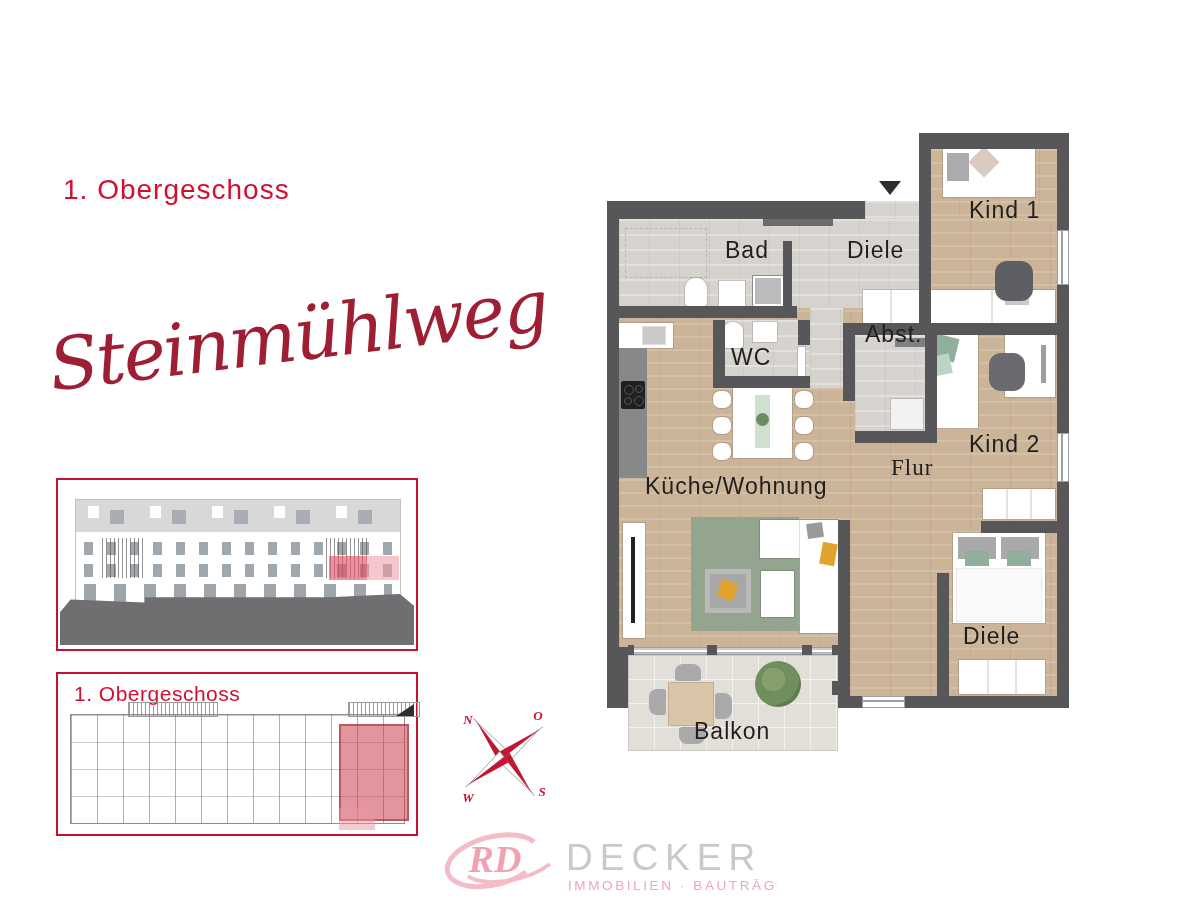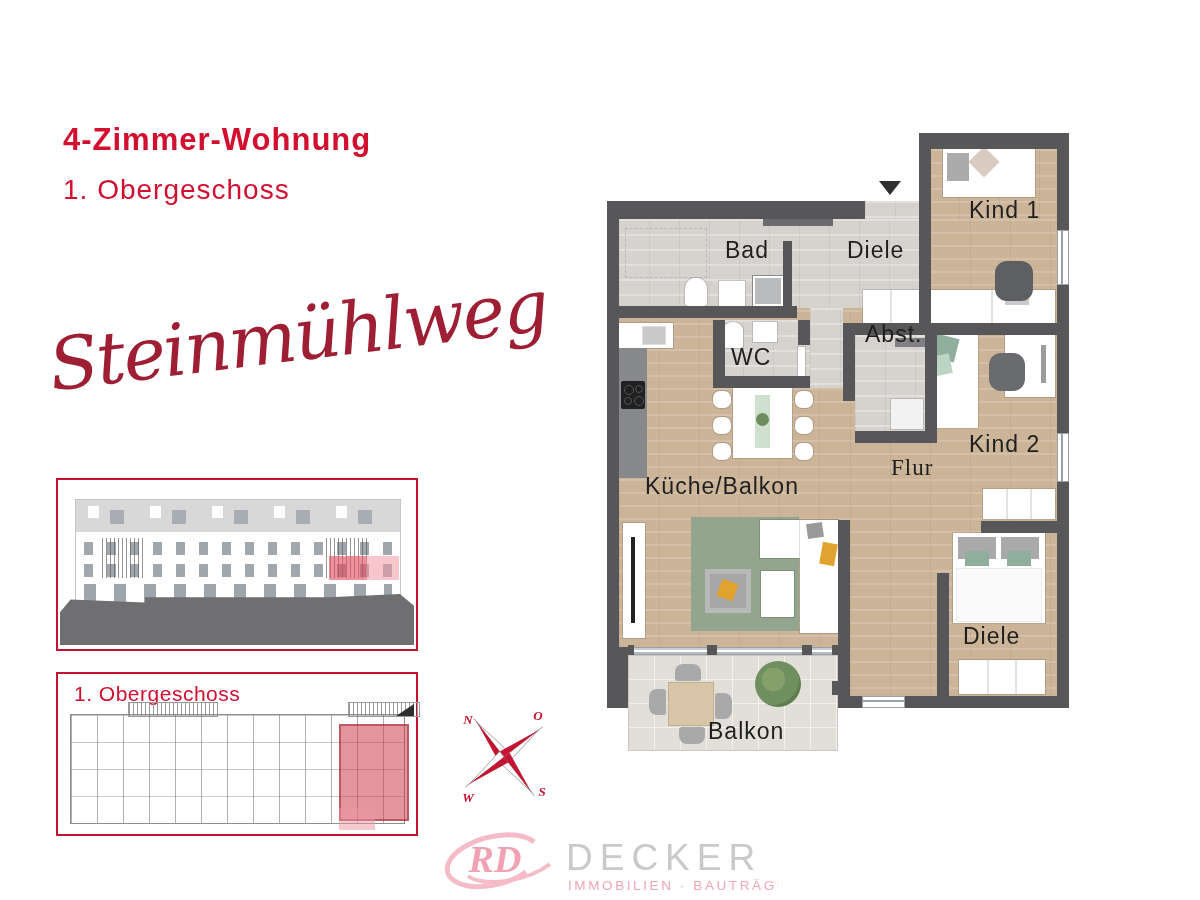--- a/index.html
+++ b/index.html
@@ -83,21 +83,20 @@
   .room-label{position:absolute;z-index:40;font-size:23px;color:#1f1f1f;letter-spacing:1px;
               white-space:nowrap;}
   .arrow-down{position:absolute;z-index:36;width:0;height:0;border-left:11px solid transparent;
               border-right:11px solid transparent;border-top:14px solid #2e2e30;}
 </style>
 </head>
 <body>
 
 <div id="stage">
 
-  <div class="abs unit-type">4-Zimmer-Wohnung</div>
   <div class="abs unit-floor">1. Obergeschoss</div>
   <div class="abs script-name">Steinmühlweg</div>
 
   <div class="abs panel elev-panel">
     <div class="abs elev-facade"></div>
     <div class="abs elev-roof"></div>
     <div class="abs elev-dormers"></div>
     <div class="abs elev-roofwin"></div>
     <div class="abs elev-row1"></div>
     <div class="abs elev-row2"></div>
@@ -272,18 +271,18 @@
     <div class="abs" style="left:148px;top:528px;width:46px;height:46px;border-radius:50%;z-index:20;
          background:radial-gradient(circle at 40% 40%, #86a06c 0 30%, #6f8f5f 30% 65%, #5f7e50 65%);"></div>
 
     <div class="room-label" style="left:118px;top:104px;">Bad</div>
     <div class="room-label" style="left:240px;top:104px;">Diele</div>
     <div class="room-label" style="left:362px;top:64px;">Kind 1</div>
     <div class="room-label" style="left:124px;top:211px;">WC</div>
     <div class="room-label" style="left:258px;top:188px;">Abst.</div>
     <div class="room-label" style="left:362px;top:298px;">Kind 2</div>
     <div class="room-label" style="left:284px;top:322px;font-family:Liberation Serif, serif;">Flur</div>
-    <div class="room-label" style="left:38px;top:340px;">Küche/Balkon</div>
+    <div class="room-label" style="left:38px;top:340px;">Küche/Wohnung</div>
     <div class="room-label" style="left:356px;top:490px;">Diele</div>
-    <div class="room-label" style="left:101px;top:585px;">Balkon</div>
+    <div class="room-label" style="left:87px;top:585px;">Balkon</div>
   </div>
 
 </div>
 
 </body></html>

